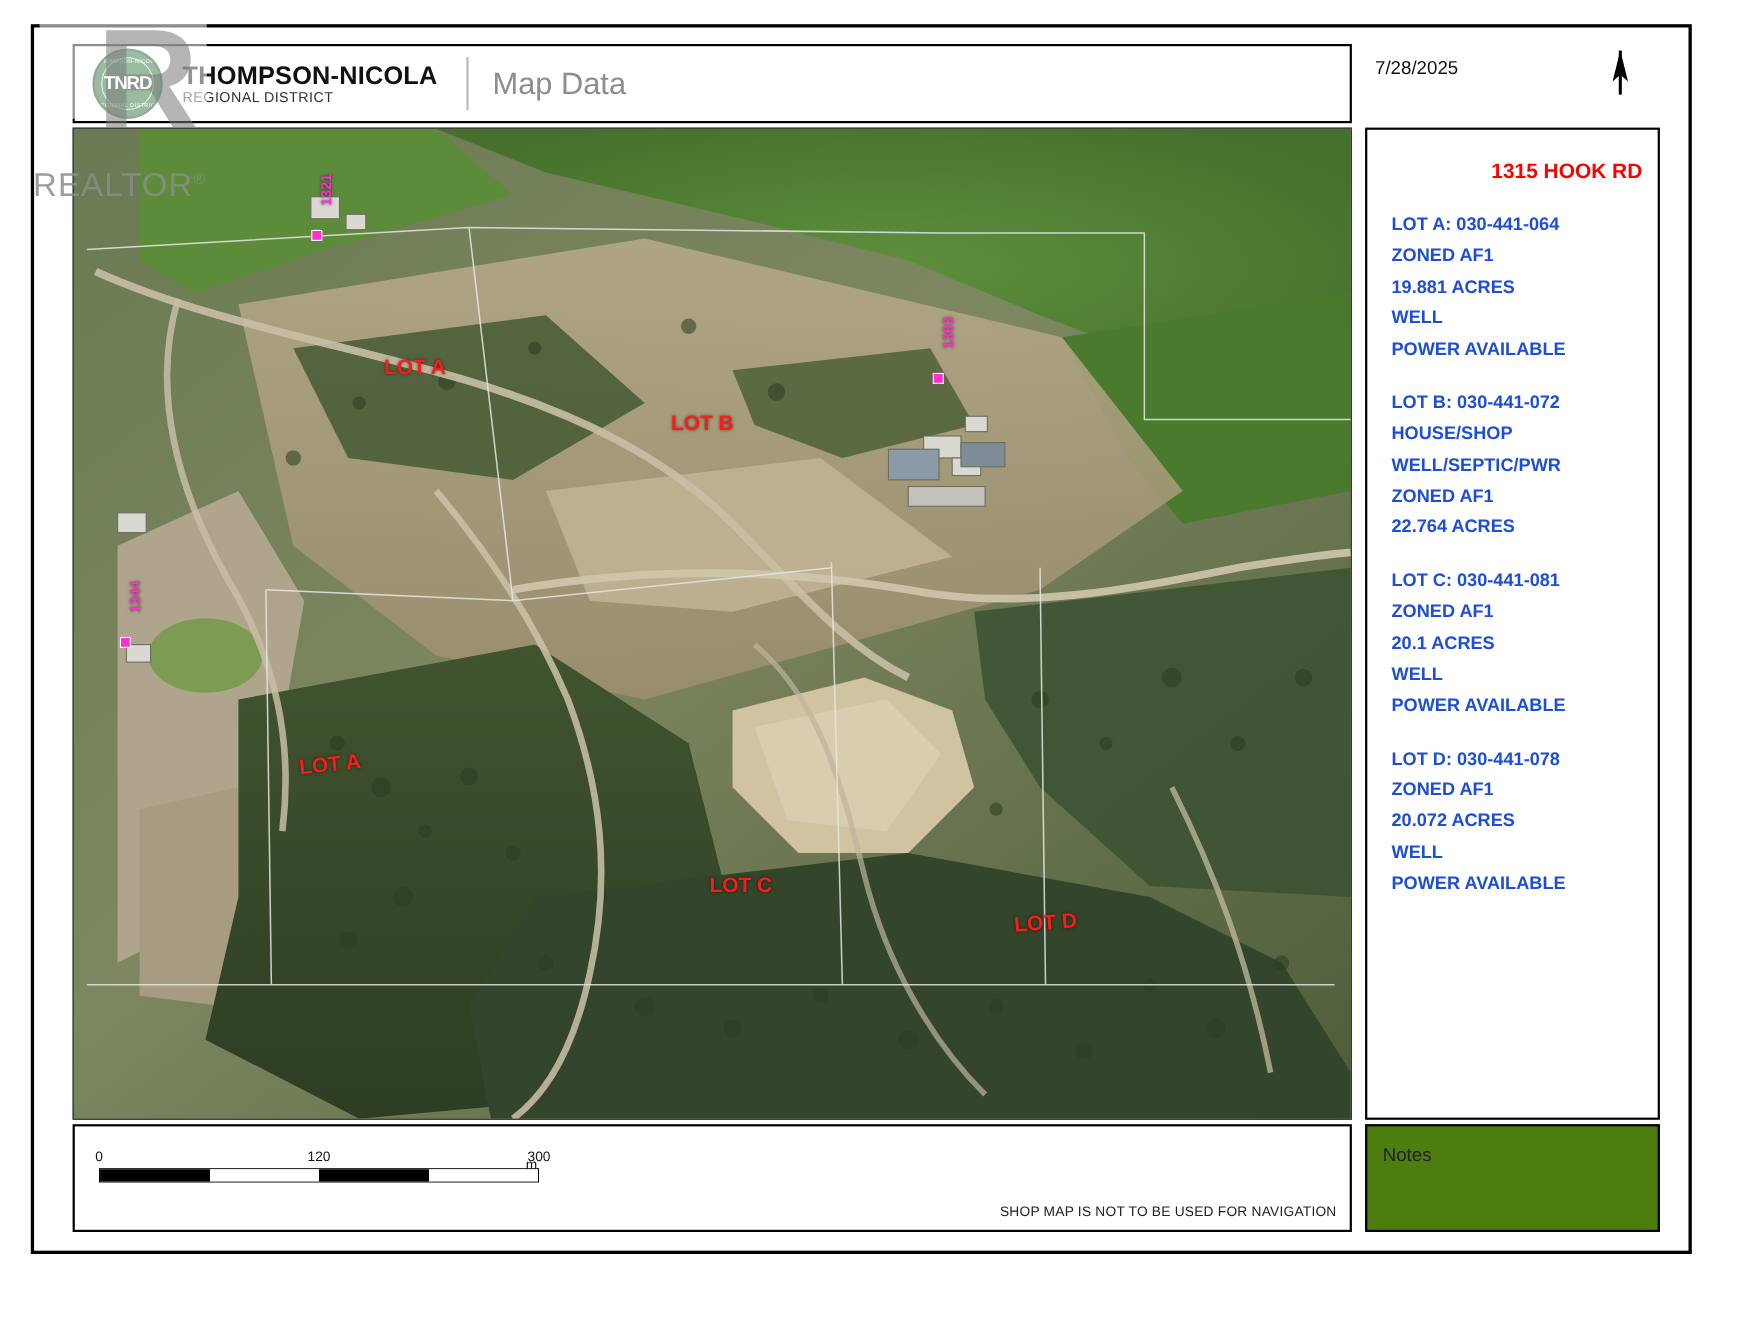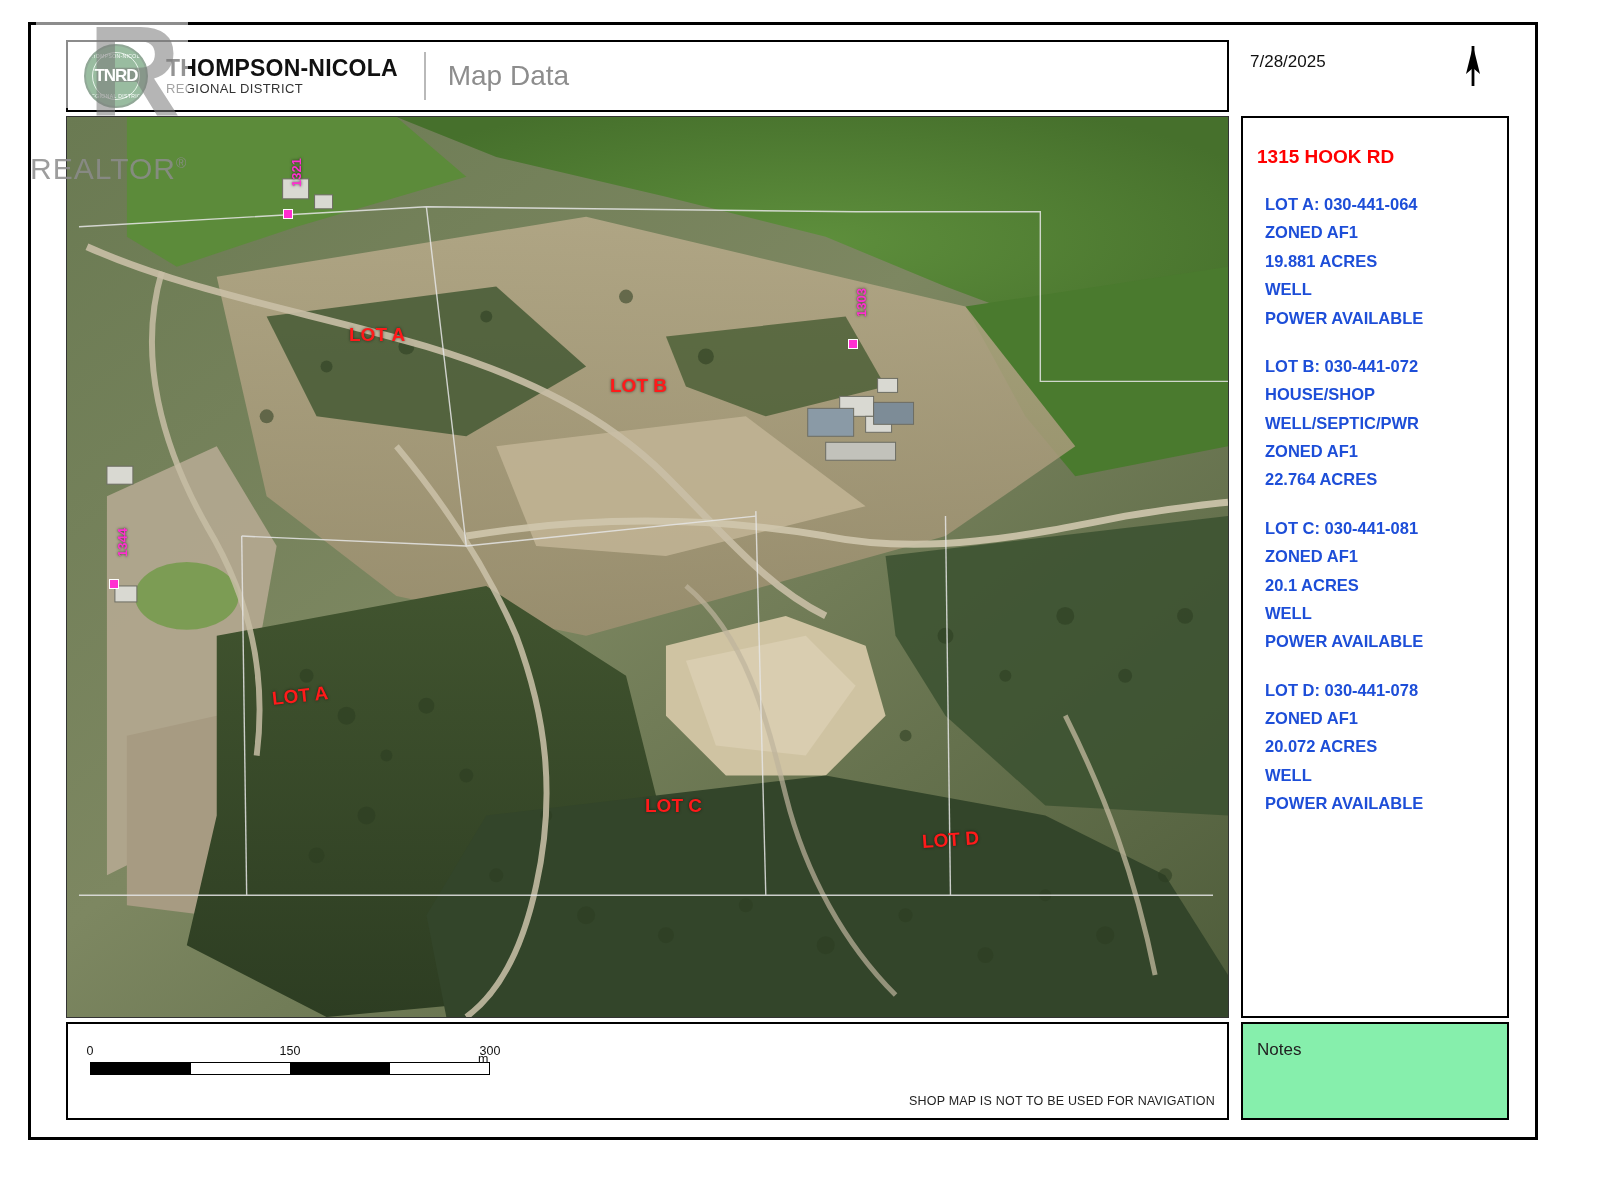--- a/index.html
+++ b/index.html
@@ -170,21 +170,21 @@
   #info-panel {
     position: absolute;
     left: 1241px; top: 116px;
     width: 268px; height: 902px;
     border: 2px solid #000;
     box-sizing: border-box;
     background: #ffffff;
     padding: 28px 14px 10px 14px;
   }
   #info-title {
-    text-align: left;
+    text-align: right;
     color: #ff0000;
     font-weight: bold;
     font-size: 19px;
     margin-bottom: 22px;
   }
   .info-block {
     color: #1d4ed8;
     font-weight: bold;
     font-size: 16.5px;
     line-height: 1.72;
@@ -248,21 +248,21 @@
     color: #222;
     letter-spacing: 0.2px;
   }
 
   #notes-box {
     position: absolute;
     left: 1241px; top: 1022px;
     width: 268px; height: 98px;
     border: 2px solid #000;
     box-sizing: border-box;
-    background: #86efac;
+    background: #4d7c0f;
     padding: 16px 14px;
   }
   #notes-label {
     font-size: 17px;
     color: #222;
   }
 
   
   #watermark {
     position: absolute;
@@ -470,21 +470,21 @@
 ZONED AF1
 20.072 ACRES
 WELL
 POWER AVAILABLE</div>
   </div>
 
   <div id="scale-box">
     <div id="scale-graphic">
       <div id="scale-ticks">
         <span style="left:0px;">0</span>
-        <span style="left:200px;">150</span>
+        <span style="left:200px;">120</span>
         <span style="left:400px;">300</span>
       </div>
       <div id="scale-bar">
         <div></div>
         <div></div>
         <div></div>
         <div></div>
       </div>
     </div>
     <div id="scale-unit">m</div>

